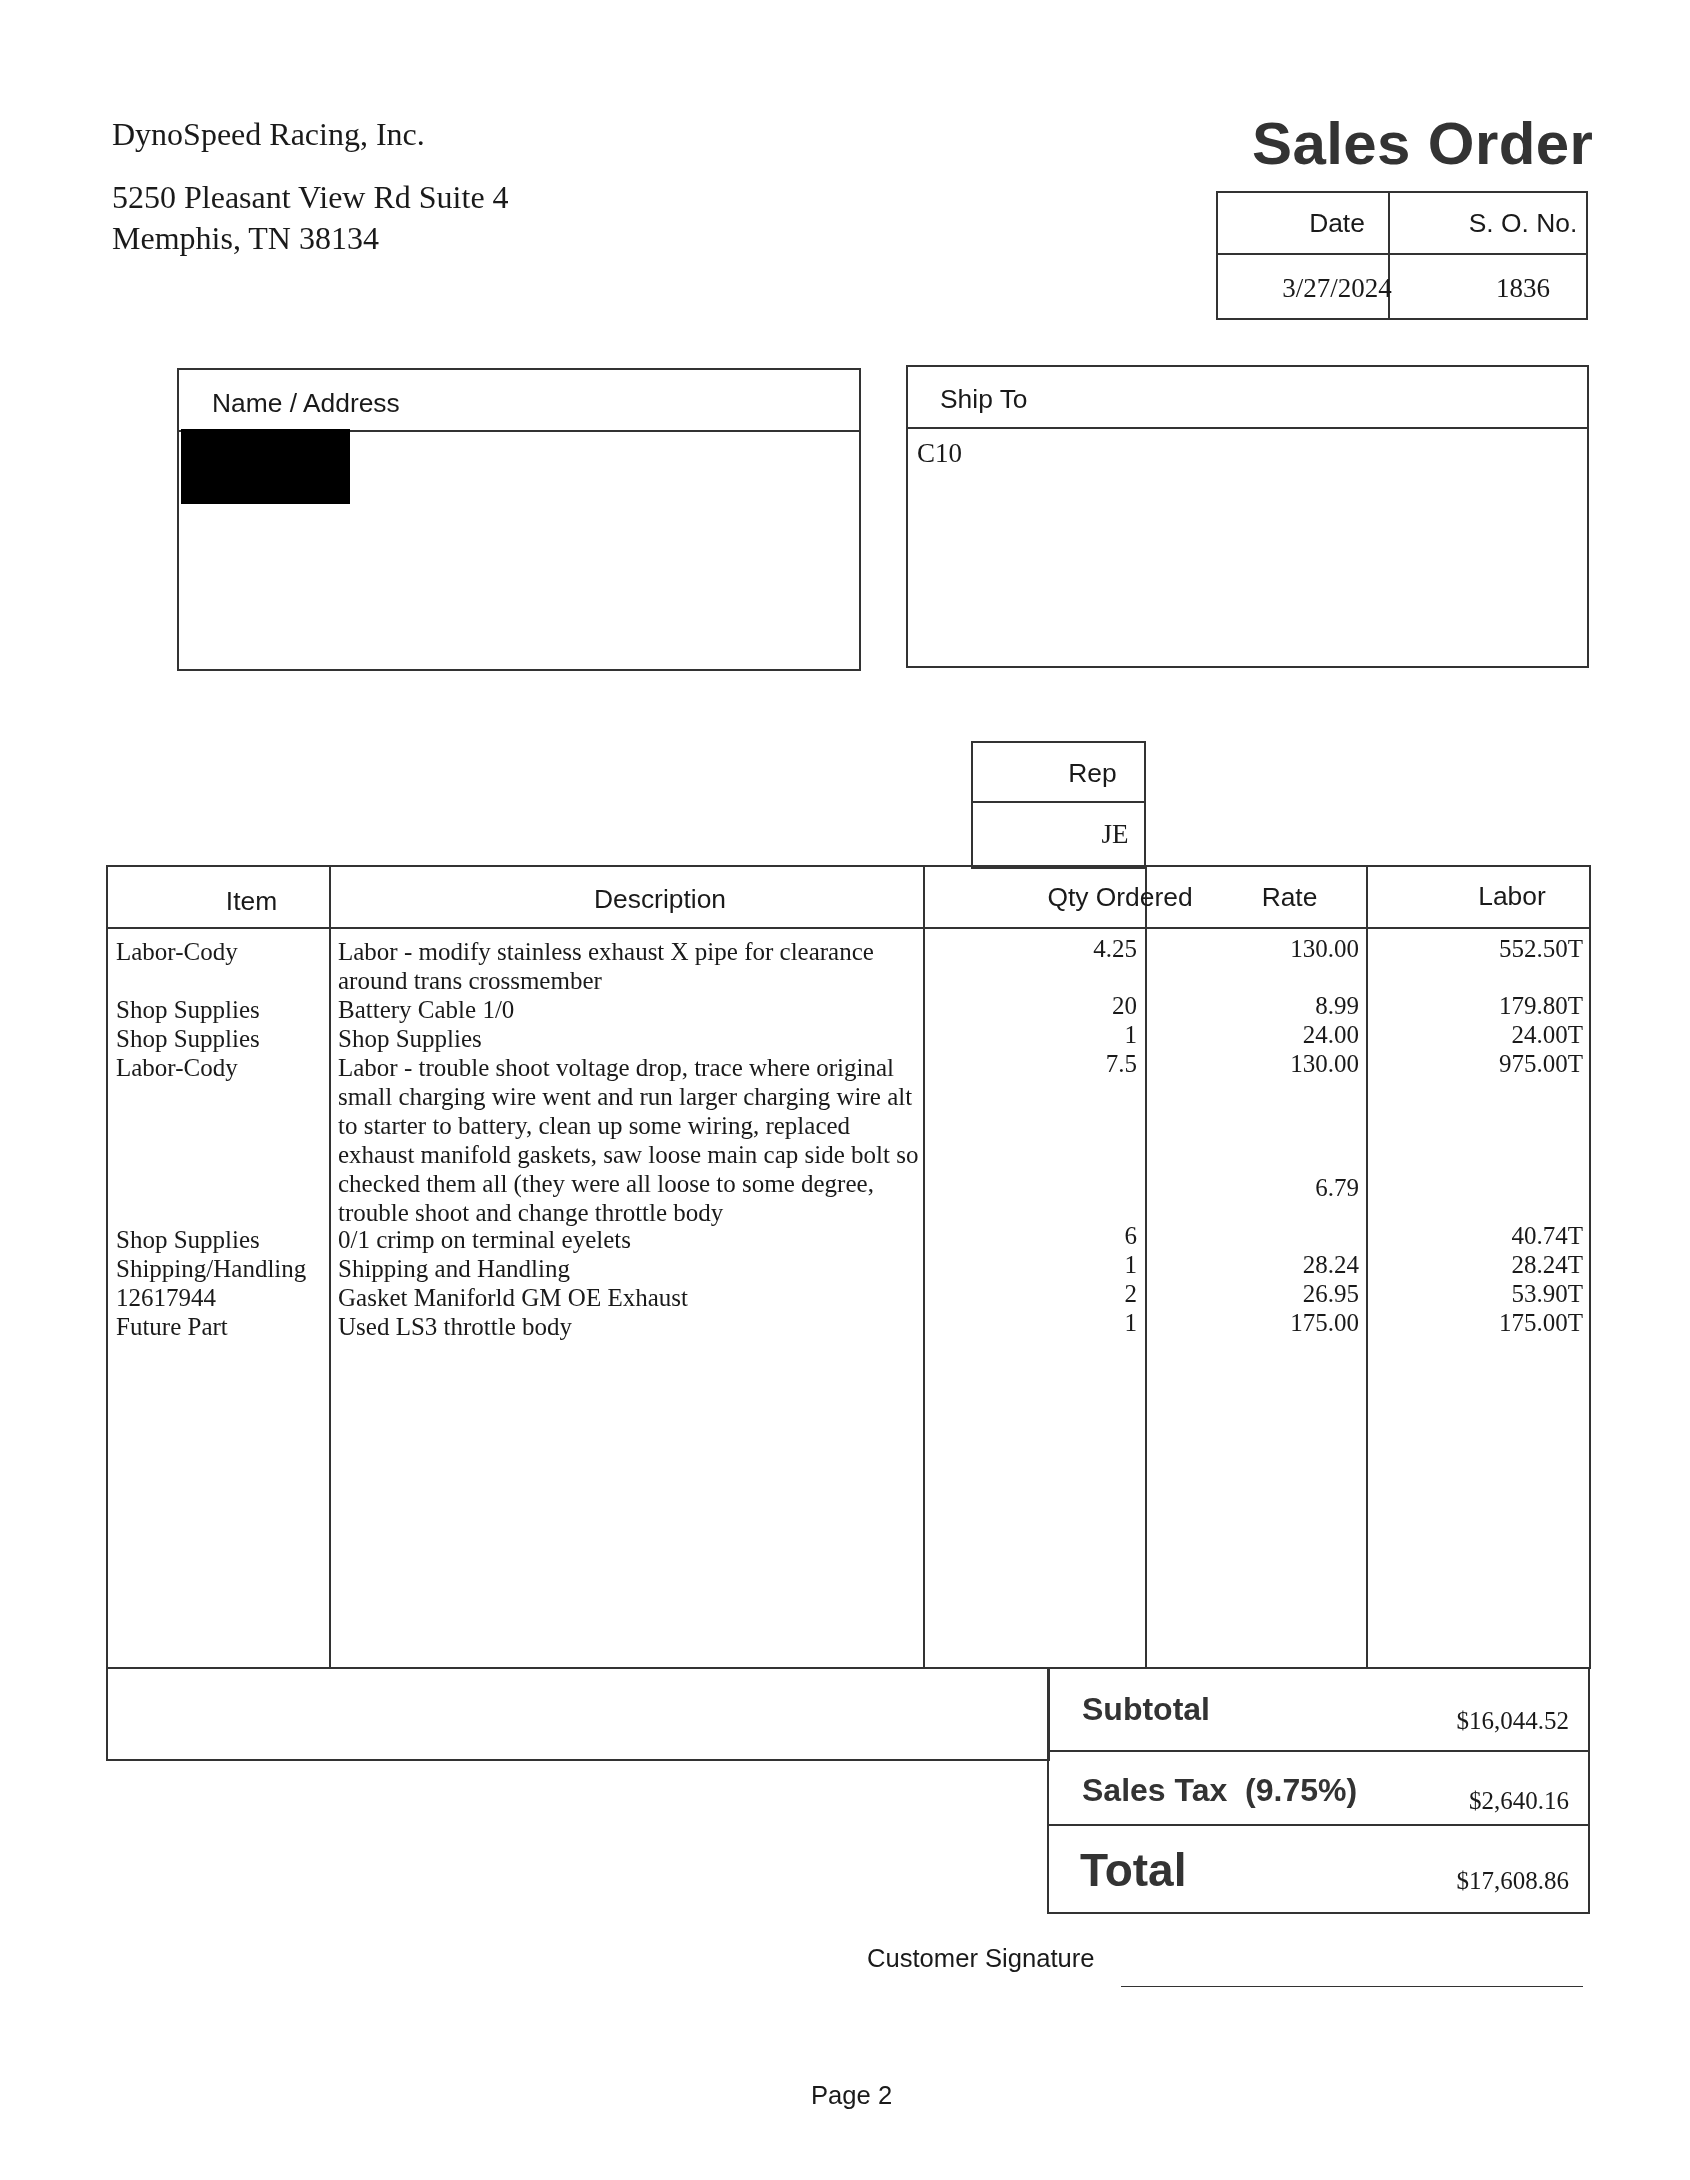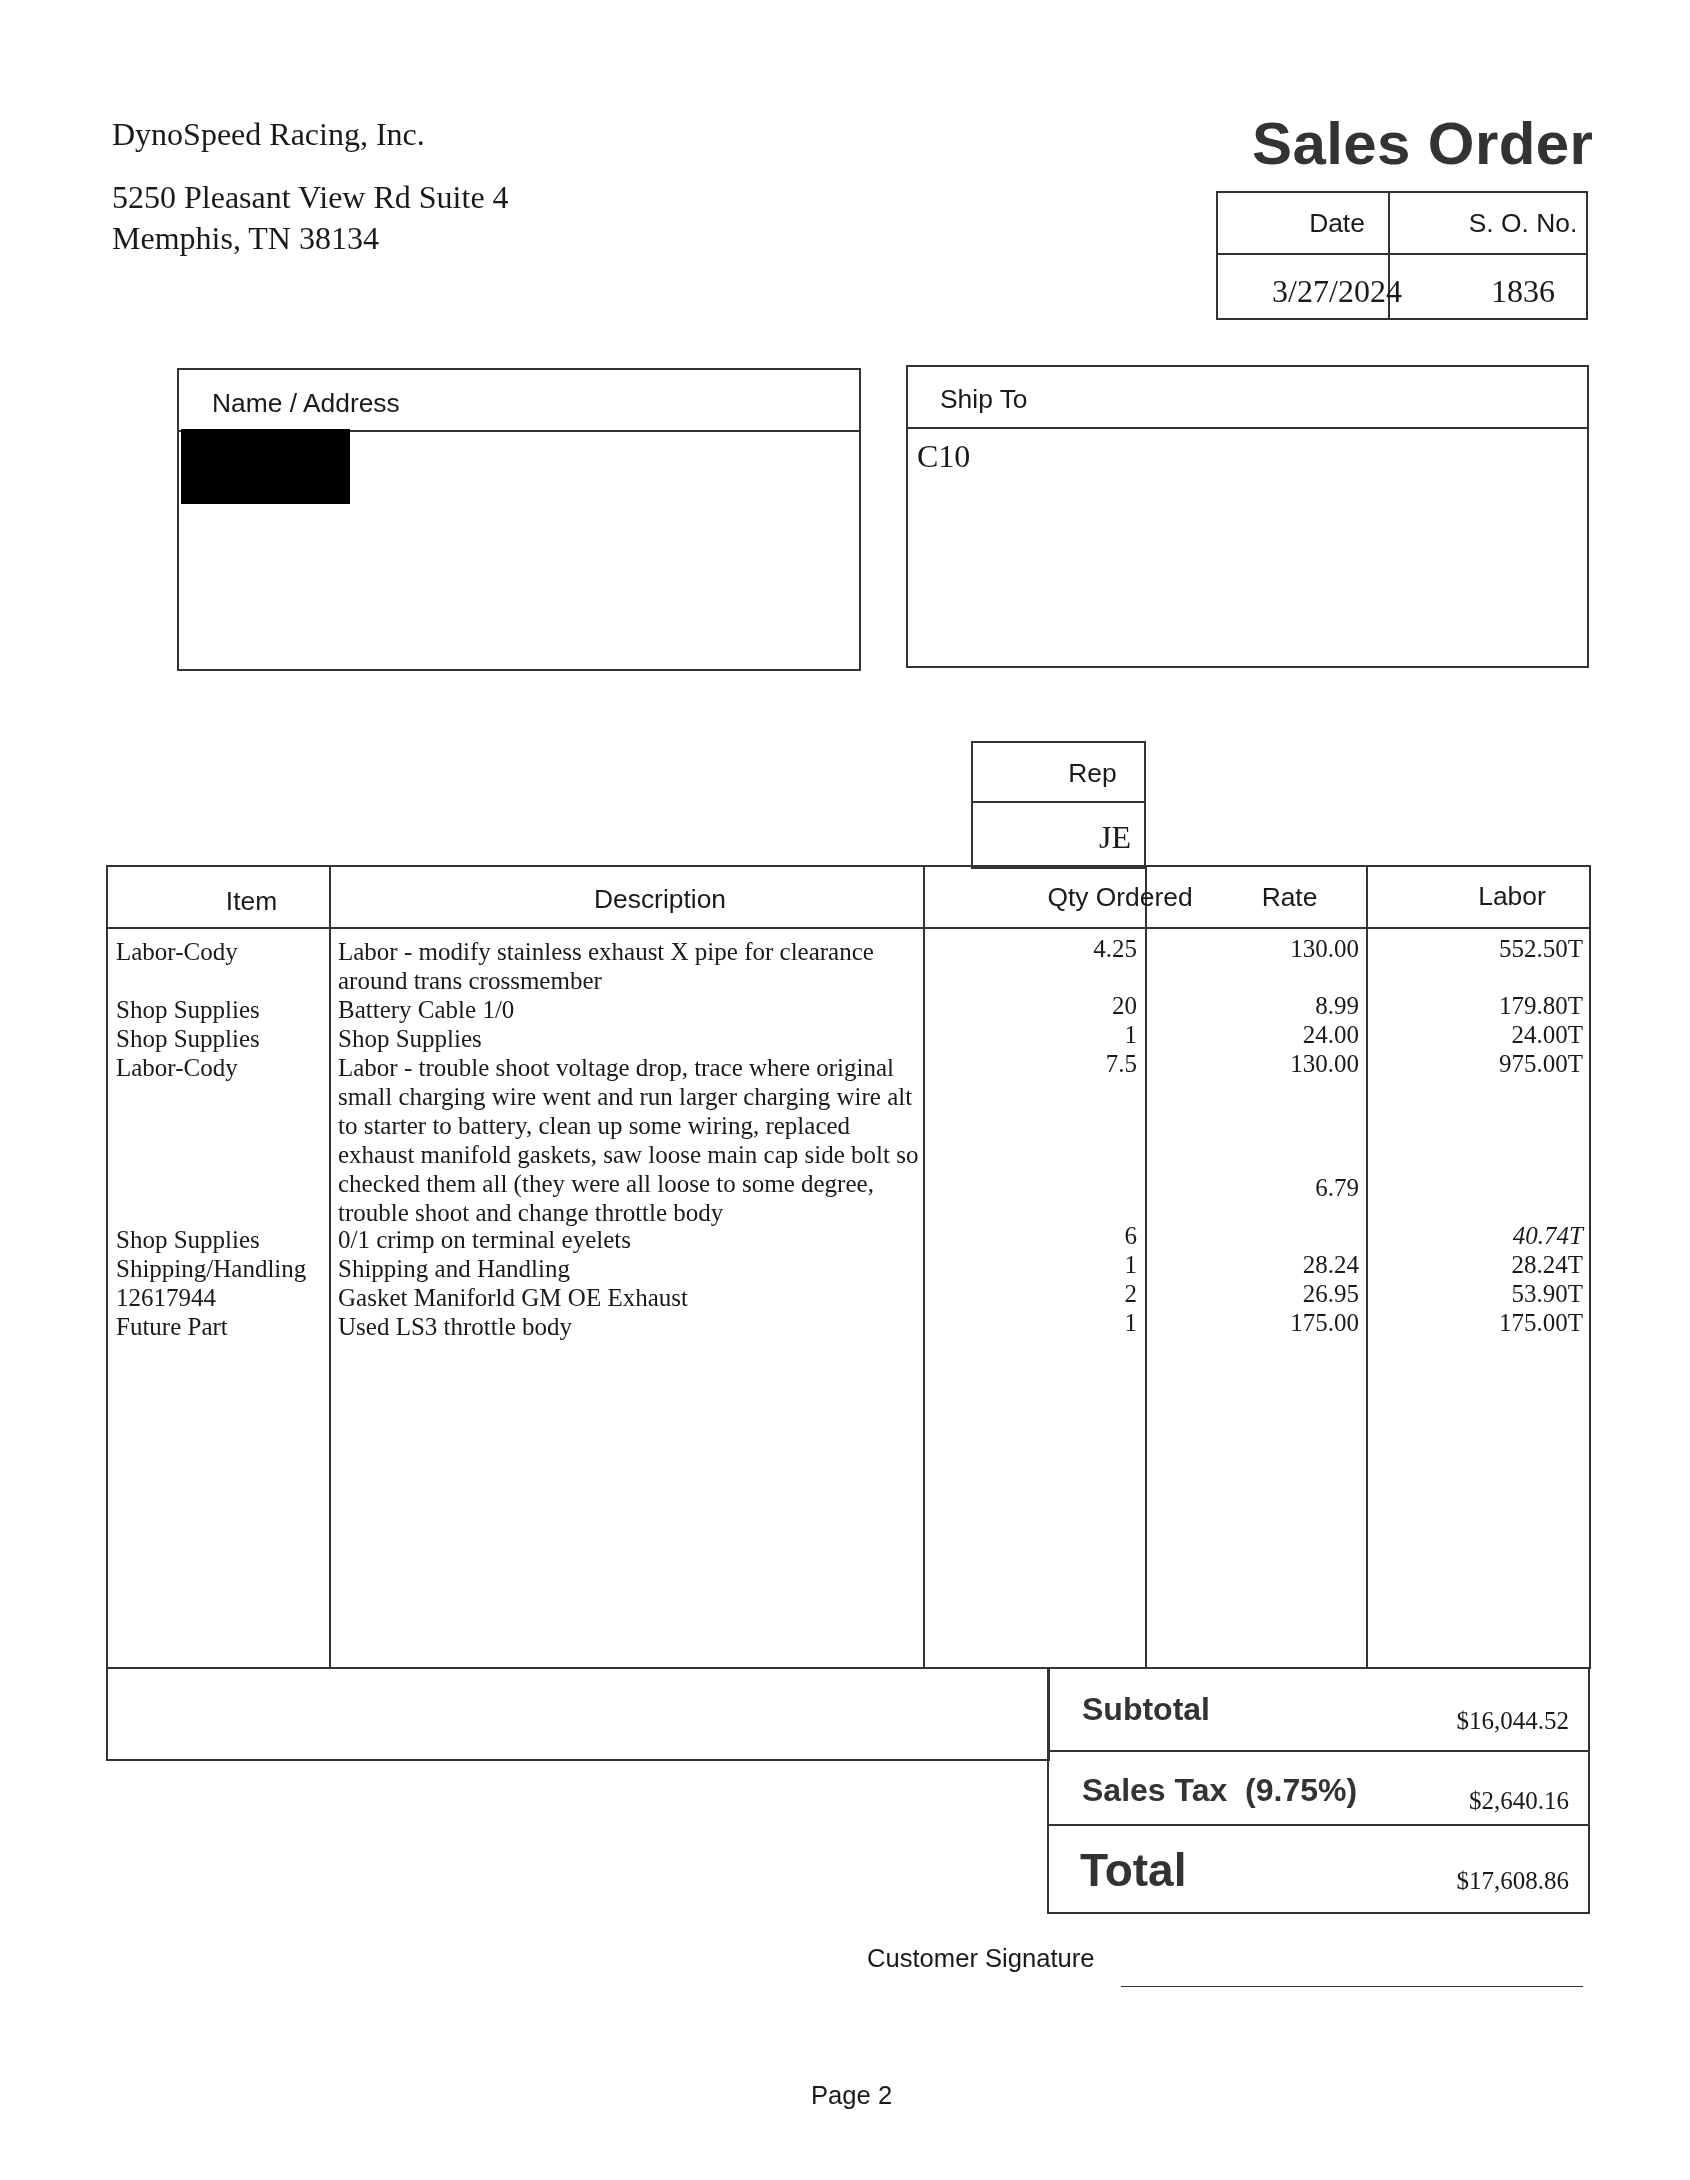--- a/index.html
+++ b/index.html
@@ -11,21 +11,21 @@
   .hline { position:absolute; height:0; border-top:2.6px solid #333; }
   .vline { position:absolute; width:0; border-left:2.6px solid #333; }
 
   .company { left:112px; top:116px; font-size:32px; }
   .addr1 { left:112px; top:179px; font-size:32px; }
   .addr2 { left:112px; top:220px; font-size:32px; }
   .doc-title { left:1252px; top:109px; font-size:60px; font-weight:bold; color:#333; letter-spacing:0.4px; }
 
   .cell-center { position:absolute; text-align:center; box-sizing:border-box;margin-left:34px; }
   .hdr { font-size:26.4px; }
-  .val { font-size:32px; }
+  .val { font-size:27px; }
 
   .redact { position:absolute; left:181px; top:429px; width:169px; height:75px; background:#000; }
 
   .row { position:absolute; font-size:25px; line-height:29px; white-space:nowrap; }
   .r { text-align:right; }
 
   .tot-label { position:absolute; font-weight:bold; color:#333; }
 </style>
 </head>
 <body>
@@ -99,21 +99,21 @@
 <div class="row serif" style="left:338px; top:1169px;">checked them all (they were all loose to some degree,</div>
 <div class="row serif" style="left:338px; top:1198px;">trouble shoot and change throttle body</div>
 <div class="row serif r" style="left:937px; width:200px; top:1049px;">7.5</div>
 <div class="row serif r" style="left:1158px; width:201px; top:1049px;">130.00</div>
 <div class="row serif r" style="left:1380px; width:203px; top:1049px;">975.00T</div>
 
 <div class="row serif" style="left:116px; top:1225px;">Shop Supplies</div>
 <div class="row serif" style="left:338px; top:1225px;">0/1 crimp on terminal eyelets</div>
 <div class="row serif r" style="left:937px; width:200px; top:1221px;">6</div>
 <div class="row serif r" style="left:1158px; width:201px; top:1165px;margin-top:8px;">6.79</div>
-<div class="row serif r" style="left:1380px; width:203px; top:1221px;font-style:italic;">40.74T</div>
+<div class="row serif r" style="left:1380px; width:203px; top:1221px;">40.74T</div>
 
 <div class="row serif" style="left:116px; top:1254px;">Shipping/Handling</div>
 <div class="row serif" style="left:338px; top:1254px;">Shipping and Handling</div>
 <div class="row serif r" style="left:937px; width:200px; top:1250px;">1</div>
 <div class="row serif r" style="left:1158px; width:201px; top:1250px;">28.24</div>
 <div class="row serif r" style="left:1380px; width:203px; top:1250px;">28.24T</div>
 
 <div class="row serif" style="left:116px; top:1283px;">12617944</div>
 <div class="row serif" style="left:338px; top:1283px;">Gasket Maniforld GM OE Exhaust</div>
 <div class="row serif r" style="left:937px; width:200px; top:1279px;">2</div>

